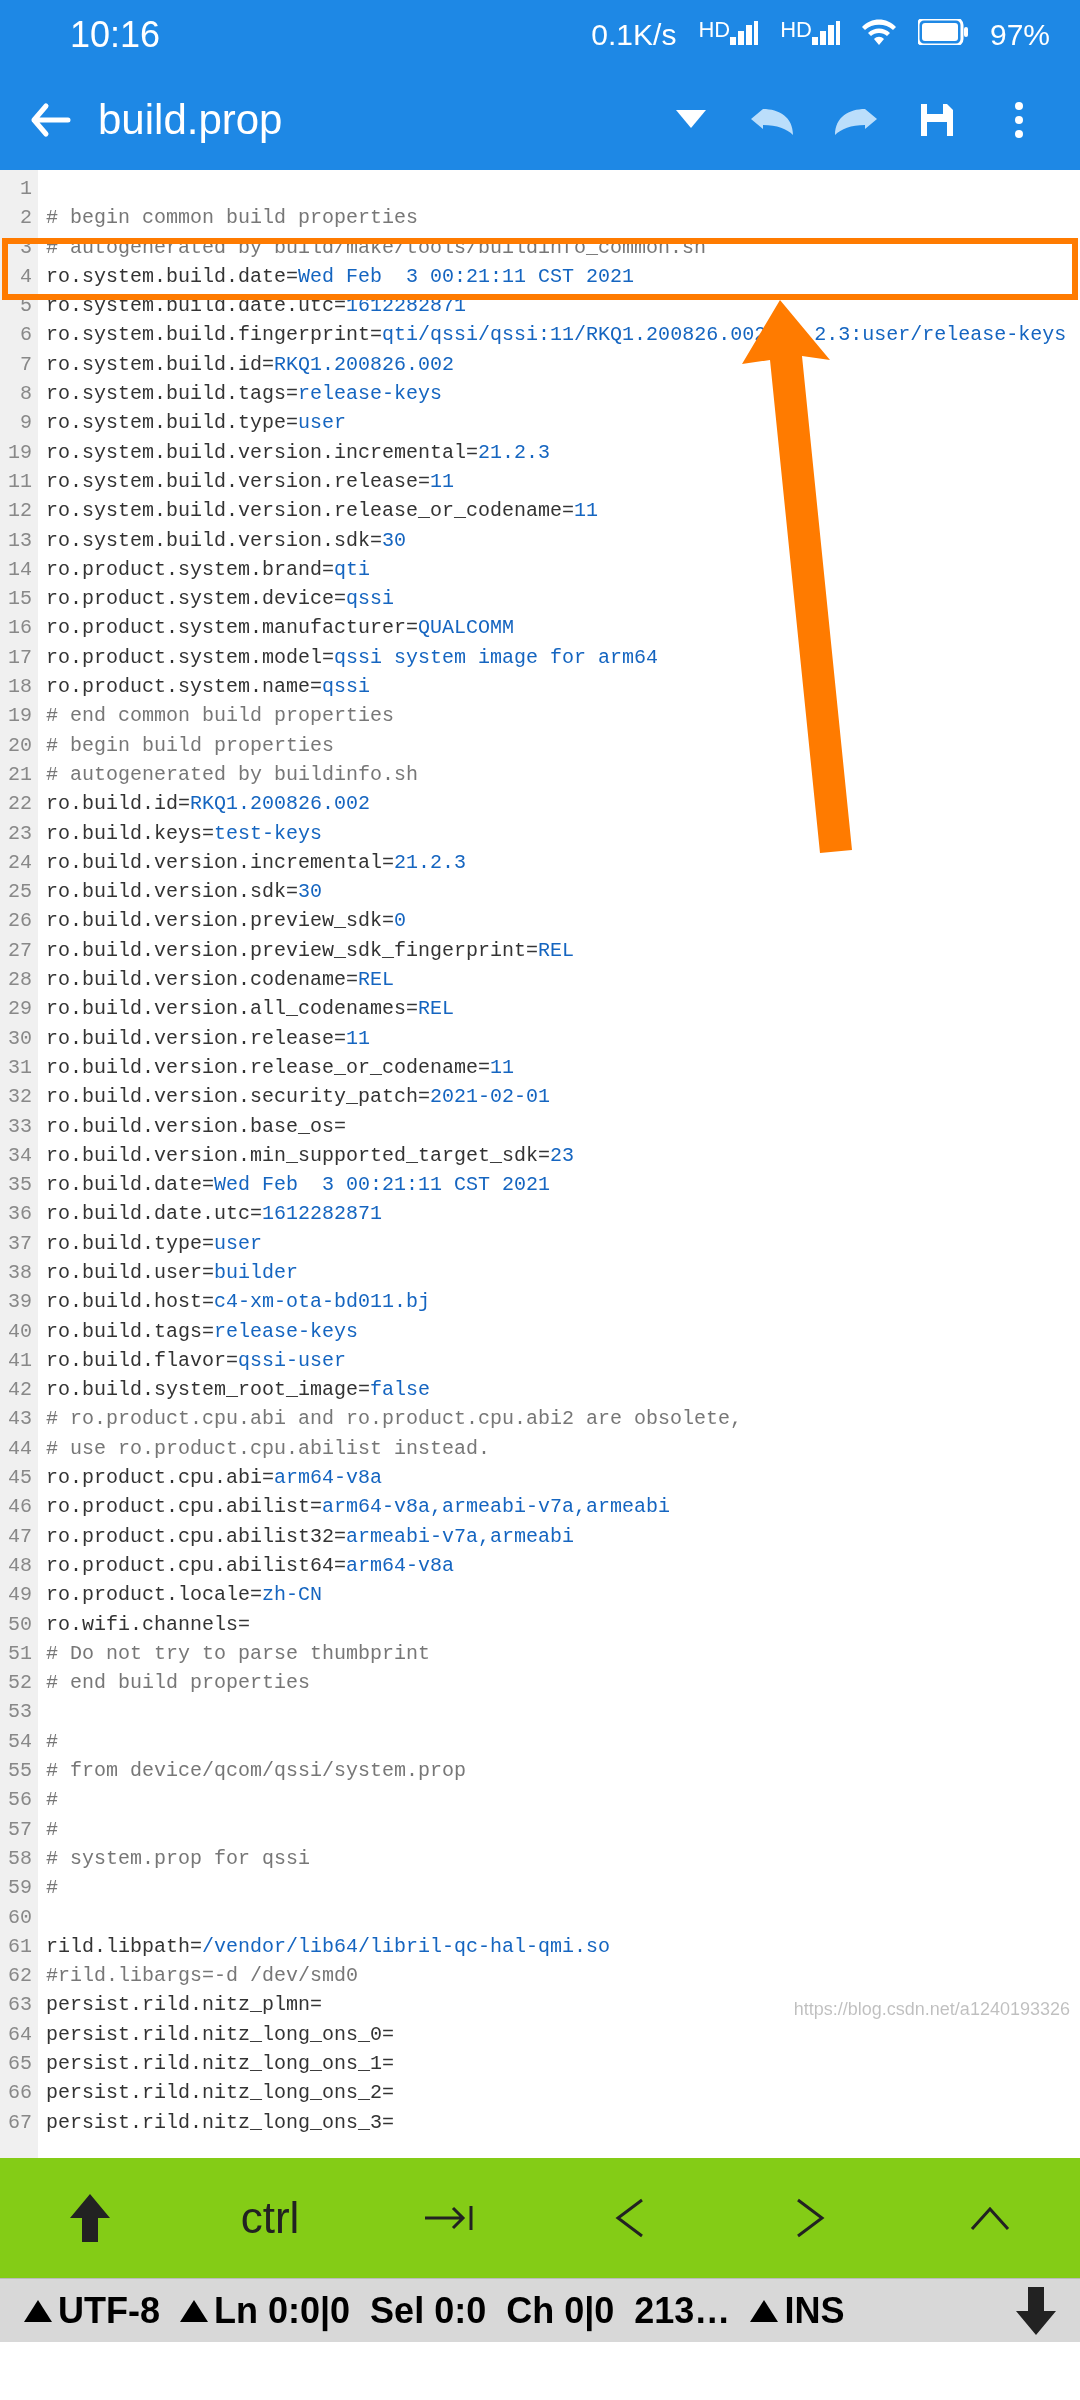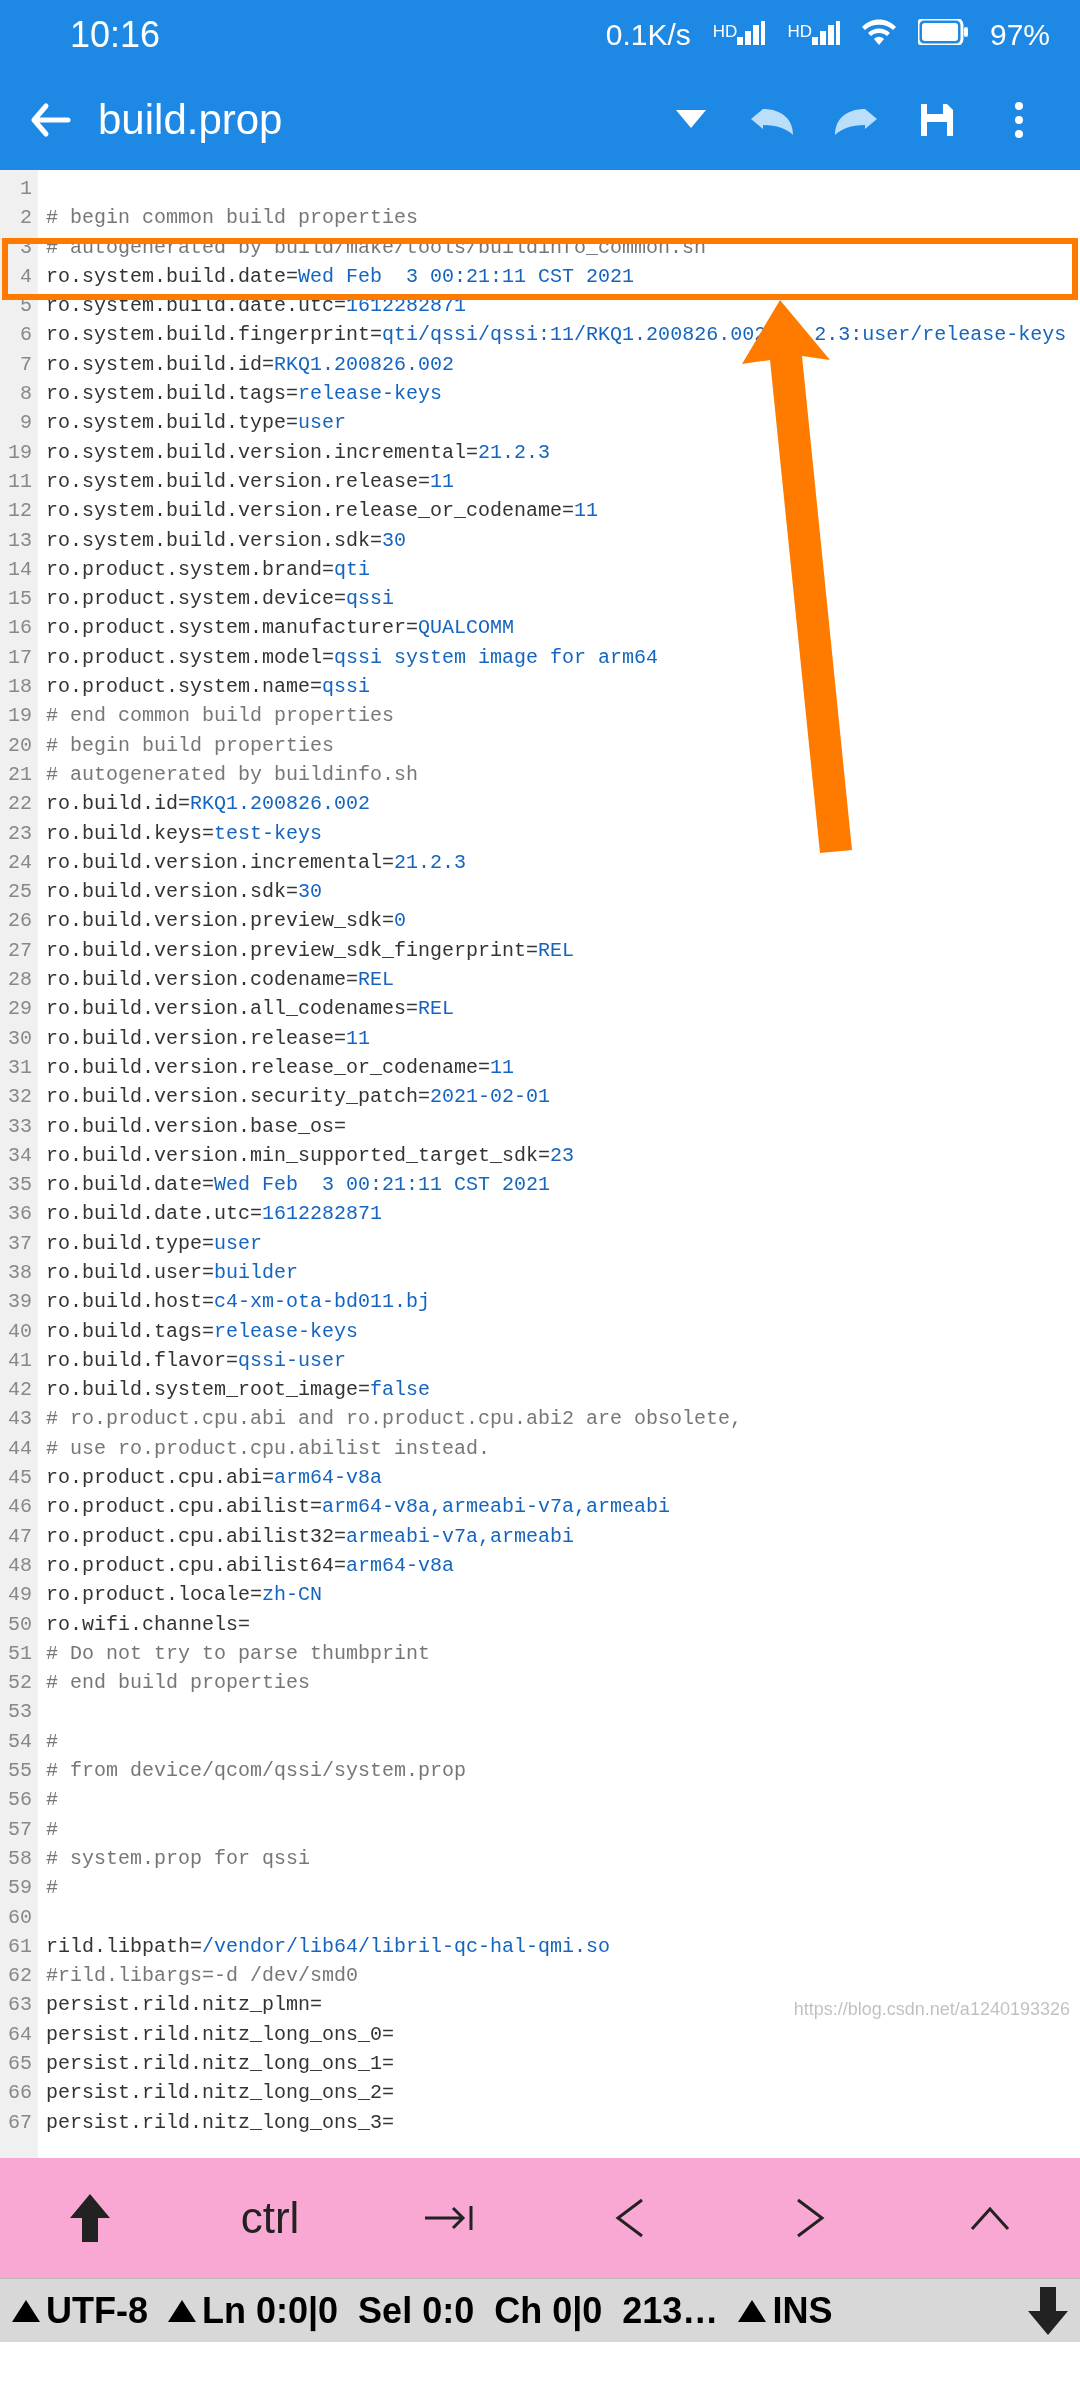--- a/index.html
+++ b/index.html
@@ -1,39 +1,39 @@
 <!DOCTYPE html>
 <html><head>
 <meta charset="utf-8">
 <style>
   * { margin: 0; padding: 0; box-sizing: border-box; }
   html, body { width: 1080px; height: 2400px; font-family: sans-serif; overflow: hidden; background: #fff; }
   .statusbar { height: 70px; background: #1e88e5; color: #fff; display: flex; align-items: center; padding: 0 30px; font-size: 36px; font-weight: 500; }
   .statusbar .time { flex: 0 0 auto; margin-left: 40px; }
   .statusbar .right { margin-left: auto; display: flex; align-items: center; gap: 22px; font-size: 30px; }
-  .statusbar .hd { font-size: 17px; position: relative; top: -8px; }
+  .statusbar .hd { font-size: 22px; position: relative; top: -8px; }
   .appbar { height: 100px; background: #1e88e5; color: #fff; display: flex; align-items: center; padding: 0 20px; }
   .appbar .back { width: 60px; height: 60px; display: flex; align-items: center; justify-content: center; }
   .appbar .title { font-size: 42px; font-weight: 500; margin-left: 18px; text-align: center; }
   .appbar .spacer { flex: 1; }
   .appbar .action { width: 70px; height: 70px; display: flex; align-items: center; justify-content: center; margin: 0 6px; }
   .editor { height: 1988px; display: flex; background: #fff; position: relative; }
   .gutter { width: 38px; background: #f0f0f0; text-align: right; padding-top: 4px; font-family: 'Courier New', monospace; font-size: 20px; color: #888; }
   .gutter .ln { height: 29.3px; line-height: 29.3px; padding-right: 6px; }
   .code { flex: 1; padding-top: 4px; padding-left: 8px; font-family: 'Courier New', monospace; font-size: 20px; white-space: pre; color: #333; overflow: hidden; border-radius: 20px; }
   .code .row { height: 29.3px; line-height: 29.3px; }
   .c-com { color: #777; }
   .c-key { color: #333; }
   .c-eq { color: #333; }
   .c-val { color: #1565c0; }
   .highlight-box { position: absolute; border: 6px solid #ff7b00; left: 2px; right: 2px; top: 68px; height: 62px; pointer-events: none; }
   .arrow { position: absolute; left: 730px; top: 130px; pointer-events: none; }
-  .keyboard-bar { height: 120px; background: #f9a8d4; display: flex; align-items: center; justify-content: center; font-size: 44px; color: #222; }
+  .keyboard-bar { height: 120px; background: #84cc16; display: flex; align-items: center; justify-content: center; font-size: 44px; color: #222; }
   .keyboard-bar .kb { display: flex; align-items: center; justify-content: center; height: 100%; flex: 1; }
-  .status-line { height: 64px; background: #d8d8d8; border-top: 1px solid #bbb; display: flex; align-items: center; font-size: 36px; font-weight: 600; color: #000; padding: 0 12px; gap: 20px; }
+  .status-line { height: 64px; background: #d8d8d8; border-top: 1px solid #bbb; display: flex; align-items: center; font-size: 36px; font-weight: 600; color: #000; padding: 0 24px; gap: 20px; }
   .status-line .seg { display: flex; align-items: center; }
   .tri-up { display: inline-block; width: 0; height: 0; border-left: 14px solid transparent; border-right: 14px solid transparent; border-bottom: 22px solid #000; margin-right: 6px; }
   .watermark { position: absolute; right: 10px; bottom: 138px; font-size: 18px; color: rgba(0,0,0,0.25); }
 </style>
 </head>
 <body>
 
 <div class="statusbar">
   <span class="time">10:16</span>
   <div class="right">

